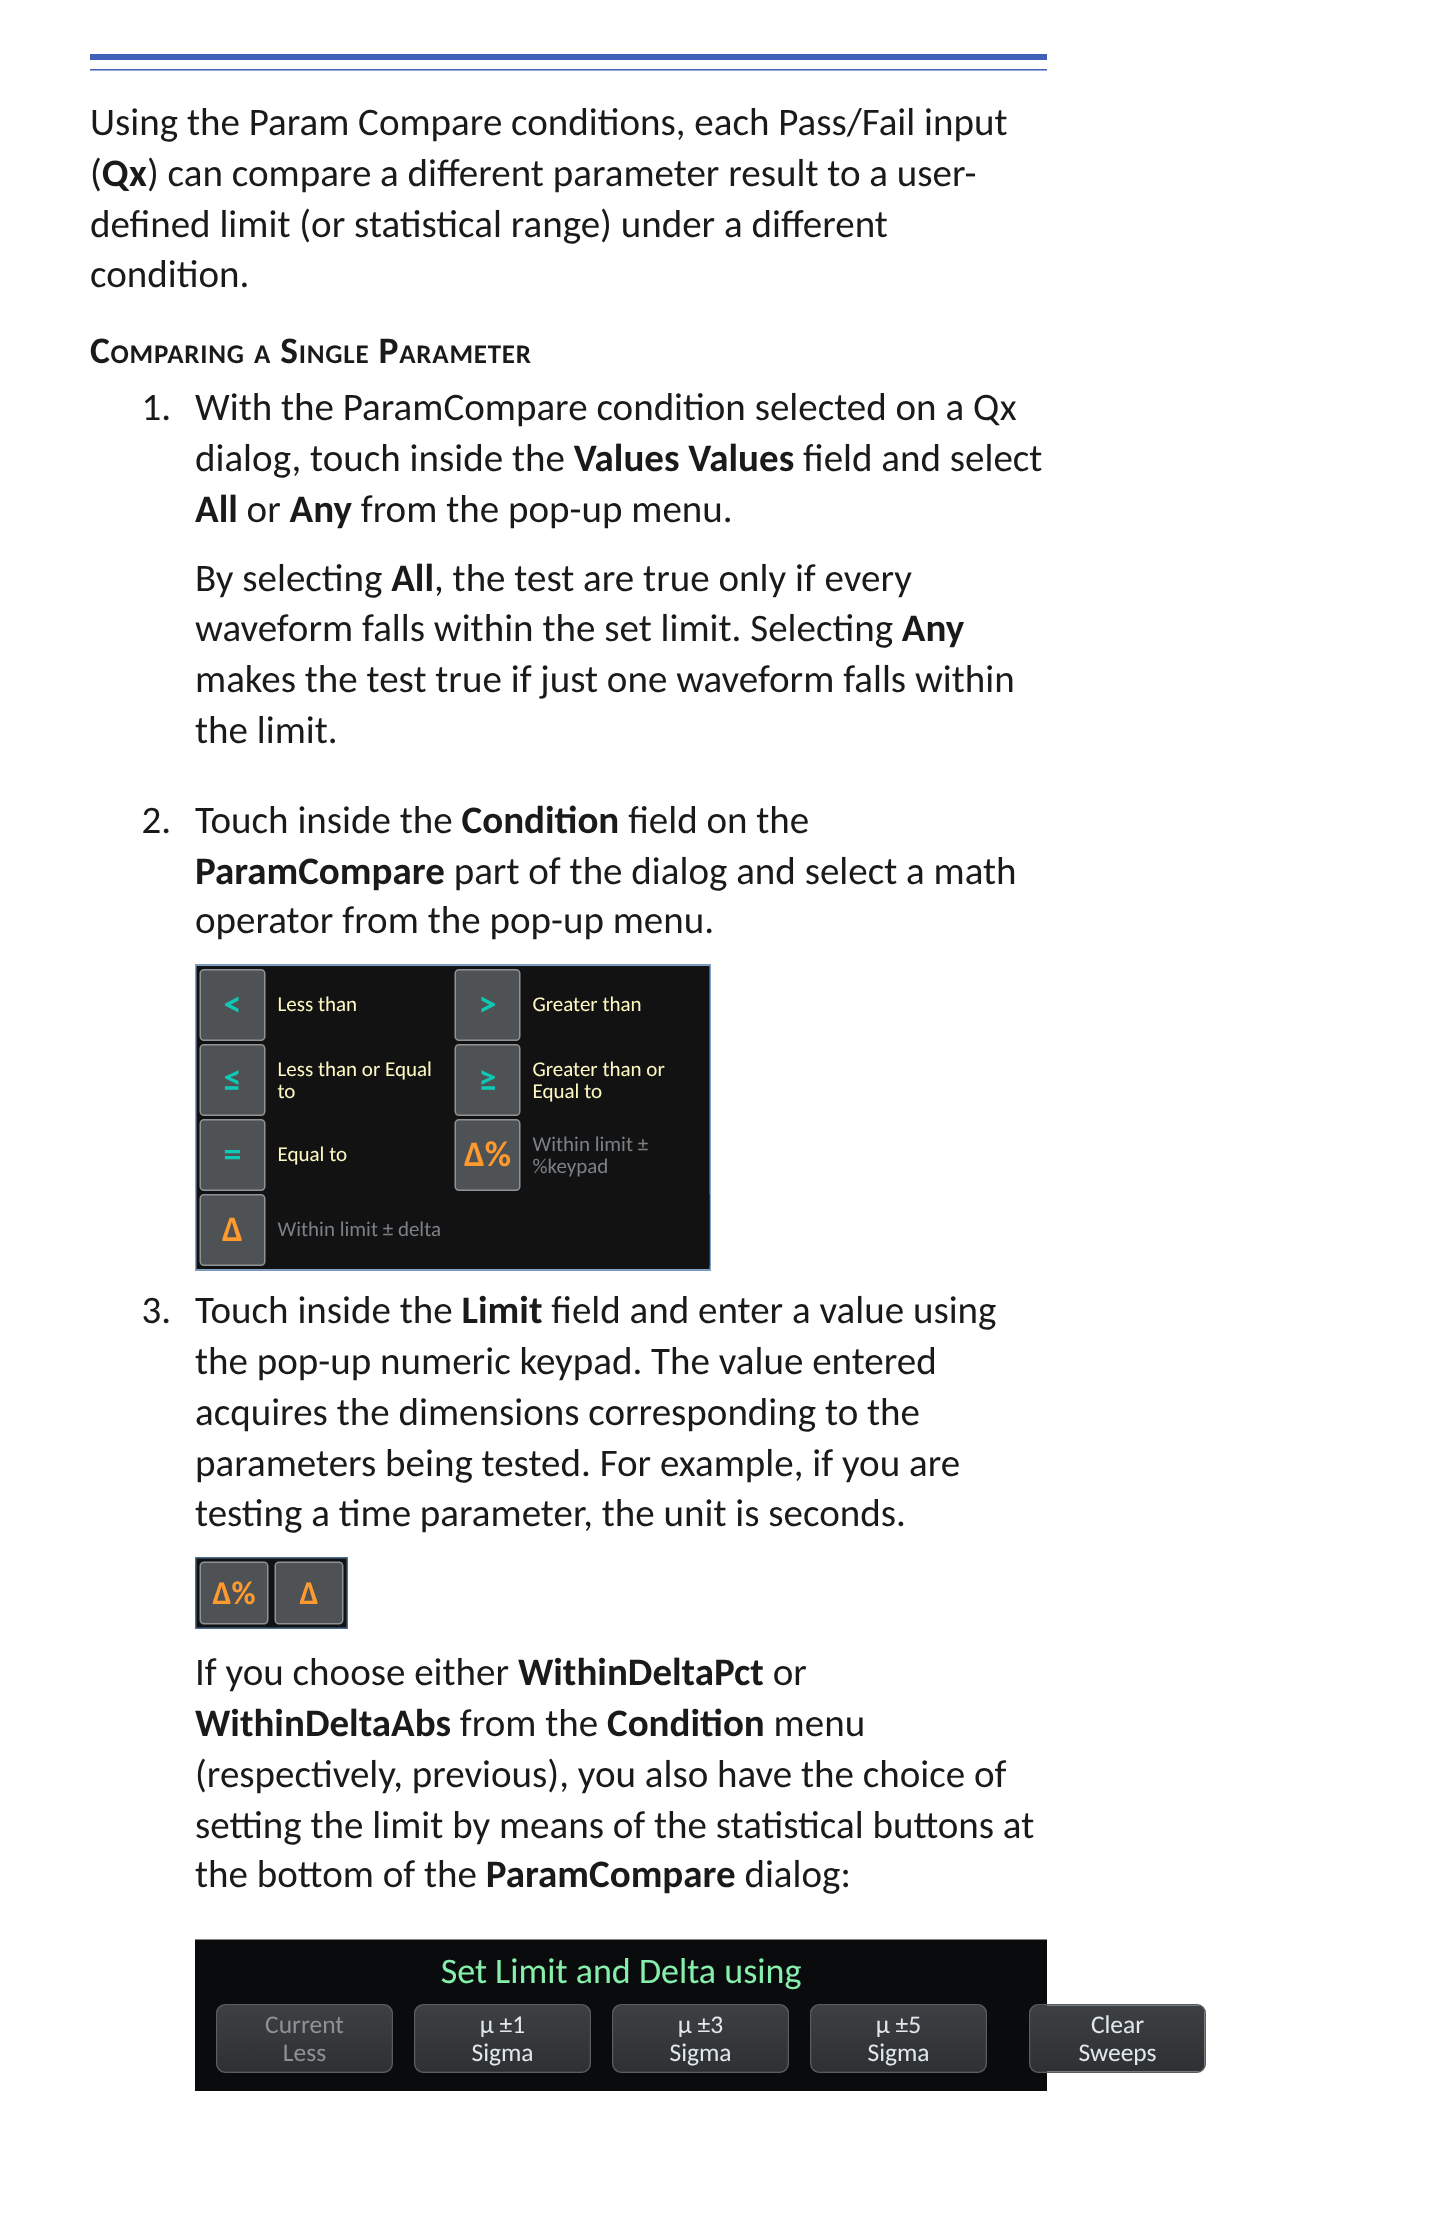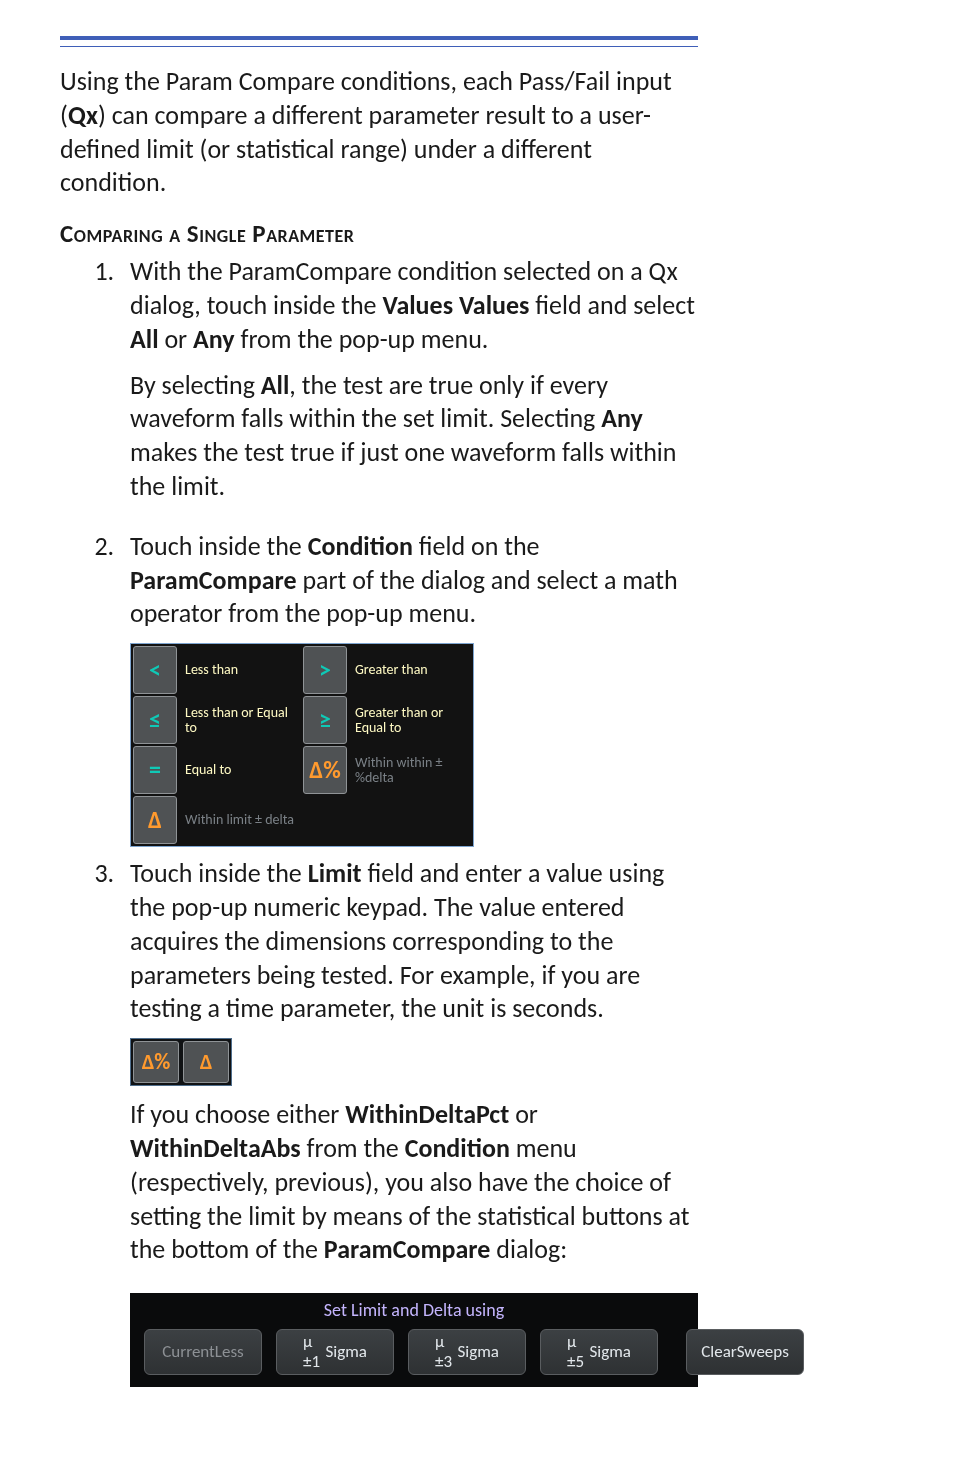--- a/index.html
+++ b/index.html
@@ -106,37 +106,37 @@
   
   .darkbar {
     background: #0a0b0c;
     padding: 6px 14px 12px 14px;
     display: flex;
     flex-direction: column;
     gap: 6px;
   }
   .darkbar-title {
     text-align: center;
-    color: #c4b5fd;
-    font-size: 18px;
+    color: #86efac;
+    font-size: 24px;
   }
   .darkbar-row {
     display: flex;
     gap: 14px;
     align-items: stretch;
   }
   .db-btn {
     border: 1px solid #5a5d60;
     border-radius: 6px;
     background: linear-gradient(#3c4043,#2e3133);
     color: #e2e7eb;
     font-size: 17px;
     padding: 2px 26px;
     display: flex;
-    flex-direction: row;
+    flex-direction: column;
     align-items: center;
     justify-content: center;
     line-height: 1.15;
     min-width: 118px;
     min-height: 46px;
     box-sizing: border-box;
   }
   .db-btn.dim { color: #8d9195; }
   .db-spacer { flex: 1; }
 </style>
@@ -164,21 +164,21 @@
             <div class="op-cell op-label">Less than</div>
             <div class="op-cell op-icon sel-teal">&gt;</div>
             <div class="op-cell op-label">Greater than</div>
             <div class="op-cell op-icon sel-teal">≤</div>
             <div class="op-cell op-label">Less than or Equal to</div>
             <div class="op-cell op-icon sel-teal">≥</div>
             <div class="op-cell op-label">Greater than or Equal to</div>
             <div class="op-cell op-icon sel-teal">=</div>
             <div class="op-cell op-label">Equal to</div>
             <div class="op-cell op-icon sel-orange">Δ%</div>
-            <div class="op-cell op-label op-muted">Within within ± %delta</div>
+            <div class="op-cell op-label op-muted">Within limit ± %keypad</div>
             <div class="op-cell op-icon sel-orange">Δ</div>
             <div class="op-cell op-label op-muted">Within limit ± delta</div>
             <div class="op-cell" style="background: rgb(18, 18, 18);"></div>
             <div class="op-cell" style="background: rgb(18, 18, 18);"></div>
           </div>
         </div>
     </li>
 
     <li>
       <span>Touch inside the <b>Limit</b> field and enter a value using the pop-up numeric keypad. The value entered acquires the dimensions corresponding to the parameters being tested. For example, if you are testing a time parameter, the unit is seconds.</span>

